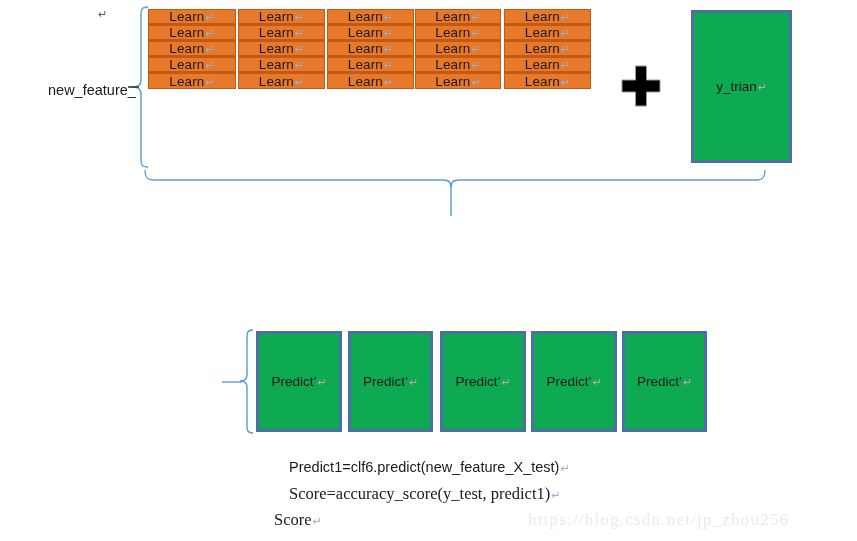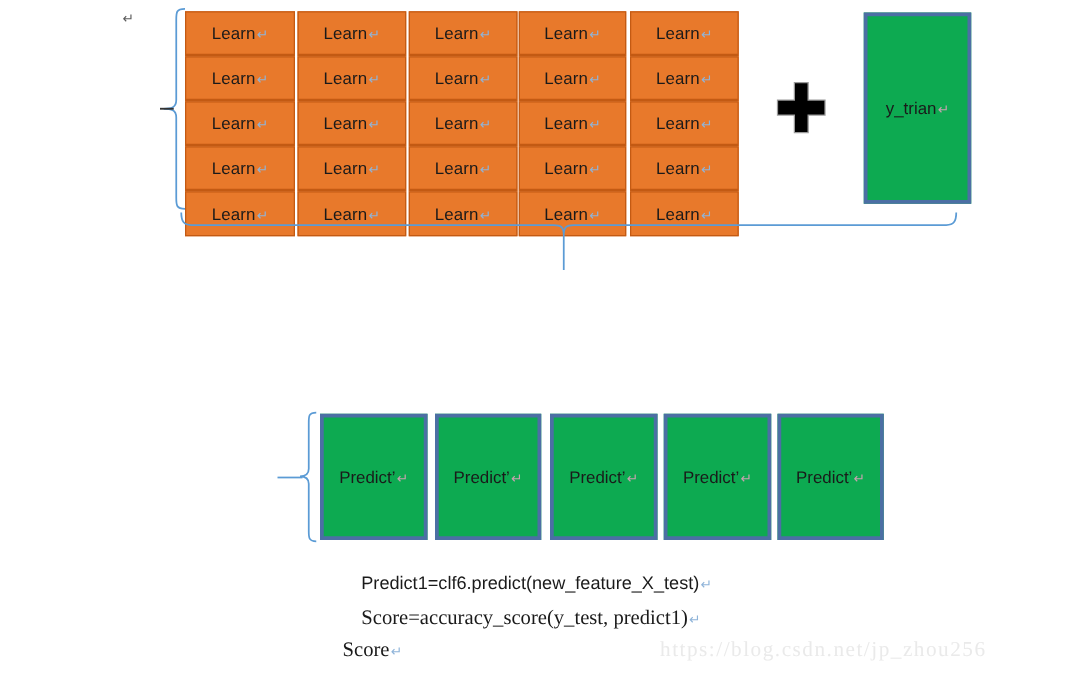--- a/index.html
+++ b/index.html
@@ -17,21 +17,21 @@
   }
 
   
   .abs { position: absolute; }
 
   
   .learn-col { position: absolute; }
   .learn-cell {
     box-sizing: border-box;
     width: 100%;
-    height: 36px;
+    height: 16px;
     background: #E8792B;
     border: 1px solid #C35A13;
     border-bottom-width: 2px;
     display: flex;
     align-items: center;
     justify-content: center;
     font-size: 13.5px;
     color: #1a1a1a;
     font-family: "Liberation Sans", sans-serif;
     letter-spacing: .1px;
@@ -112,20 +112,21 @@
 <div id="canvas">
 
   <span class="tiny-cr" style="left:98px; top:8px;">↵</span>
 
   <svg class="abs" style="left:128px; top:4px;" width="26" height="166">
     <path d="M20 3 C13 3 13 6 13 12 L13 76 C13 82 9 83 3 83 C9 83 13 84 13 90 L13 154 C13 160 13 163 20 163" fill="none" stroke="#5B9BD5" stroke-width="1.4"></path>
     <path d="M0 83 L11 83" fill="none" stroke="#333333" stroke-width="1.5"></path>
   </svg>
 
   <div class="label" style="left:48px; top:79px;">
+    <div><span>new_feature_</span></div>
   </div>
 
   <div class="learn-col" id="learn-col-0" style="left:148px; top:9px;  width:88px;">
       <div class="learn-cell">
         <span>Learn</span>
         <span class="pilcrow">↵</span>
       </div>
       <div class="learn-cell">
         <span>Learn</span>
         <span class="pilcrow">↵</span>
@@ -229,21 +230,21 @@
       <div class="learn-cell">
         <span>Learn</span>
         <span class="pilcrow">↵</span>
       </div>
     </div>
 
   <svg class="plus-sign" style="left:622px; top:66px;" viewBox="0 0 38 40">
     <path d="M13.5 0 H24.5 V14 H38 V26 H24.5 V40 H13.5 V26 H0 V14 H13.5 Z" fill="#000000" stroke="#9a9a9a" stroke-width="1"></path>
   </svg>
 
-  <div class="green-box" style="left:691px; top:10px; width:86px; height:153px;">
+  <div class="green-box" style="left:691px; top:10px; width:101px; height:153px;">
     <span>y_trian</span>
       <span class="pilcrow pink">↵</span>
   </div>
 
   <svg class="abs" style="left:143px; top:168px;" width="626" height="52">
     <path d="M2 2 C2 9 4 12 10 12 L300 12 C306 12 308 14 308 20 L308 48 L308 20 C308 14 310 12 316 12 L614 12 C620 12 622 9 622 2" fill="none" stroke="#5B9BD5" stroke-width="1.4"></path>
   </svg>
 
 
   <svg class="abs" style="left:239px; top:327px;" width="20" height="112">

